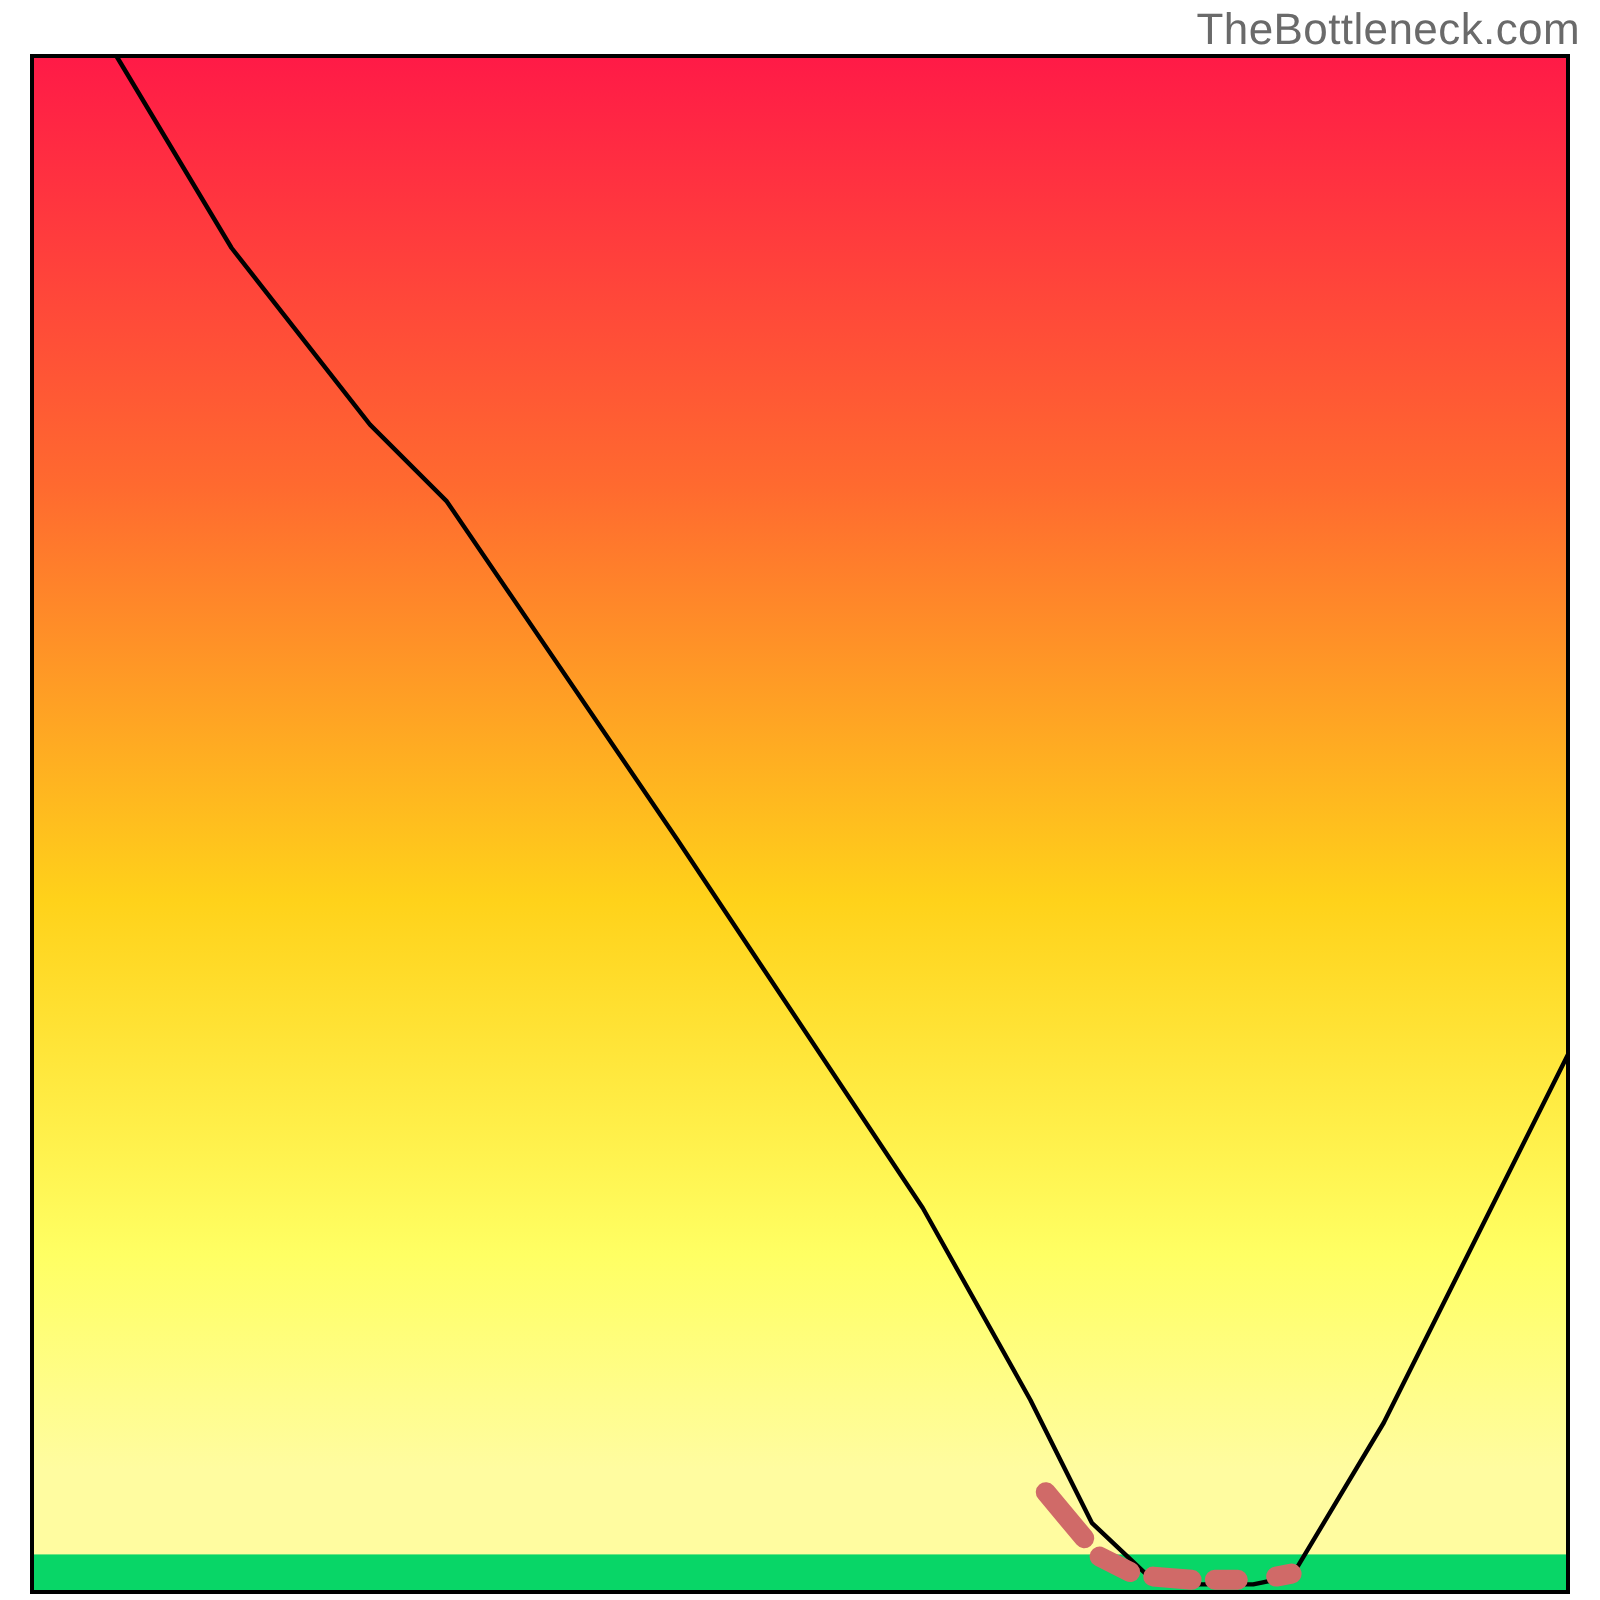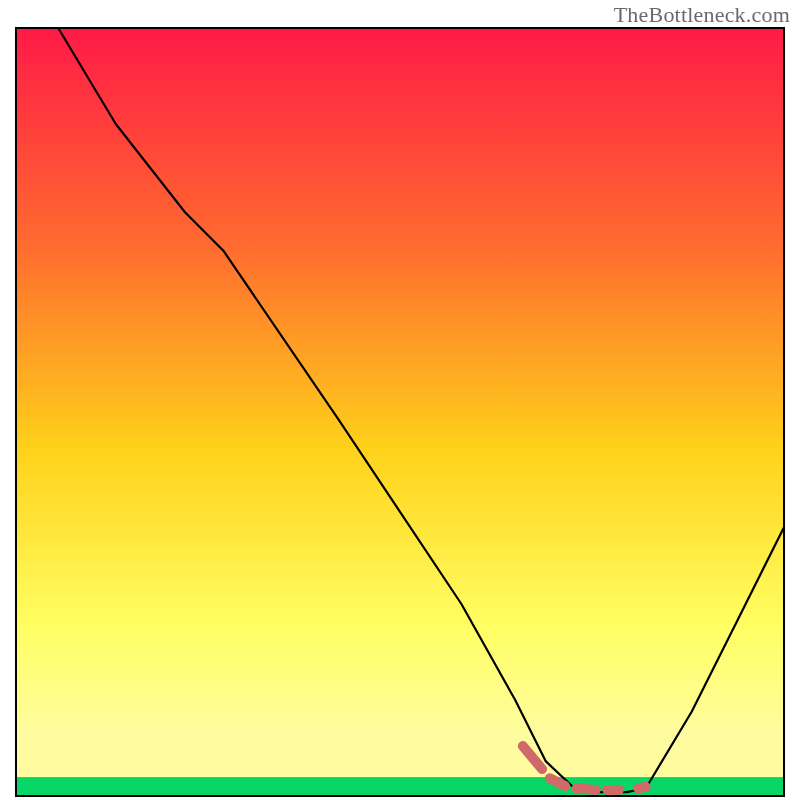--- a/index.html
+++ b/index.html
@@ -7,21 +7,20 @@
     padding: 0;
     width: 800px;
     height: 800px;
     background: #ffffff;
     font-family: Arial, Helvetica, sans-serif;
   }
   .wrap {
     position: relative;
     width: 800px;
     height: 800px;
-    font-family: Liberation Serif, serif;
   }
   .attrib {
     position: absolute;
     top: 2px;
     right: 10px;
     color: #6a6a6a;
     font-size: 22px;
     letter-spacing: 0.2px;
     font-weight: 400;
   }

